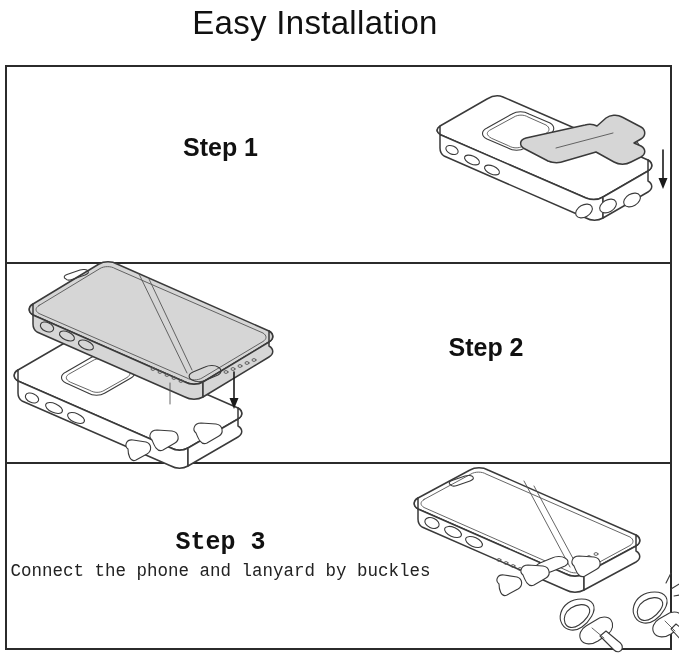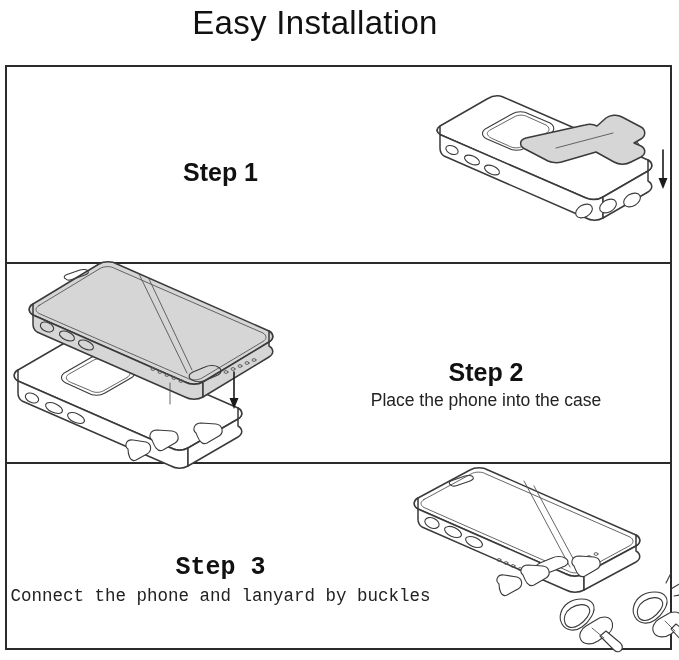--- a/index.html
+++ b/index.html
@@ -54,21 +54,20 @@
     height: 0;
     border-top: 2.5px solid #2b2b2b;
   }
   .divider.d1 { top: 262px; }
   .divider.d2 { top: 462px; }
 
   
   .step-text {
     position: absolute;
     text-align: center;
-    margin-top: 25px;
   }
   .step-heading {
     font-size: 25px;
     font-weight: bold;
     color: #111111;
     line-height: 30px;
     white-space: nowrap;
   }
   .step-caption {
     font-size: 17.5px;
@@ -334,21 +333,20 @@
       </g>
     </g>
   </svg>
 
   <div class="step-text step1-text">
     <div class="step-heading">Step 1</div>
   </div>
 
   <div class="step-text step2-text">
     <div class="step-heading">Step 2</div>
-    <div class="step-caption">Place the phone into the case</div>
   </div>
 
   <div class="step-text step3-text">
     <div class="step-heading">Step 3</div>
     <div class="step-caption">Connect the phone and lanyard by buckles</div>
   </div>
 
 </div>
 
 </body></html>

